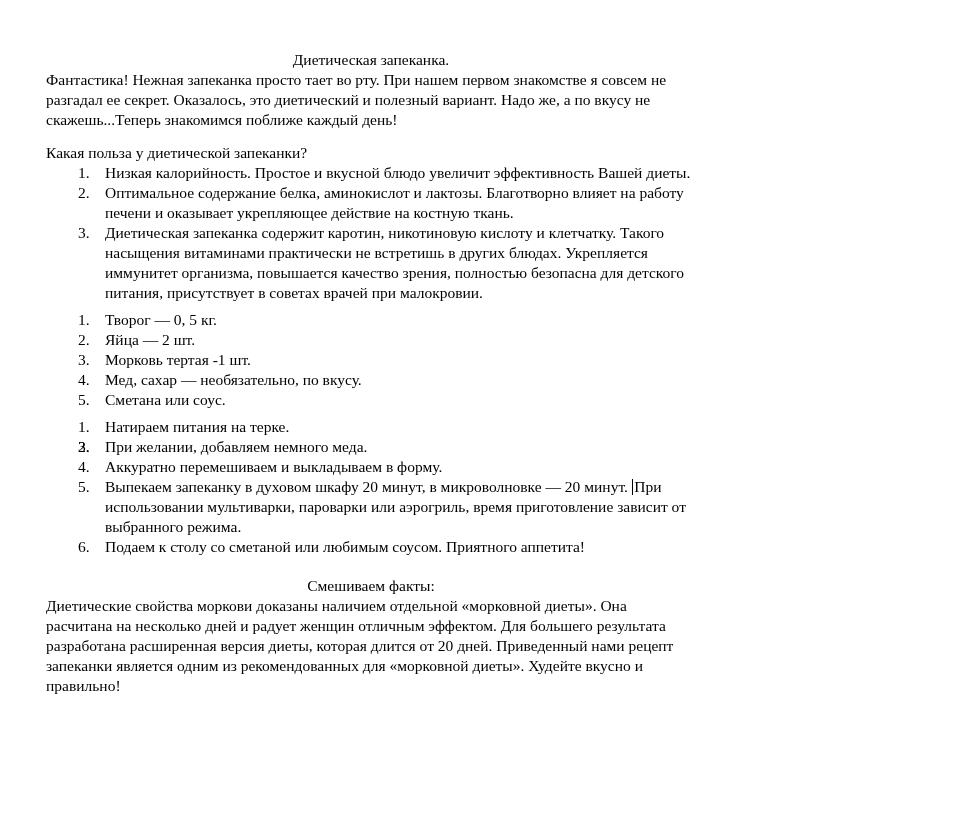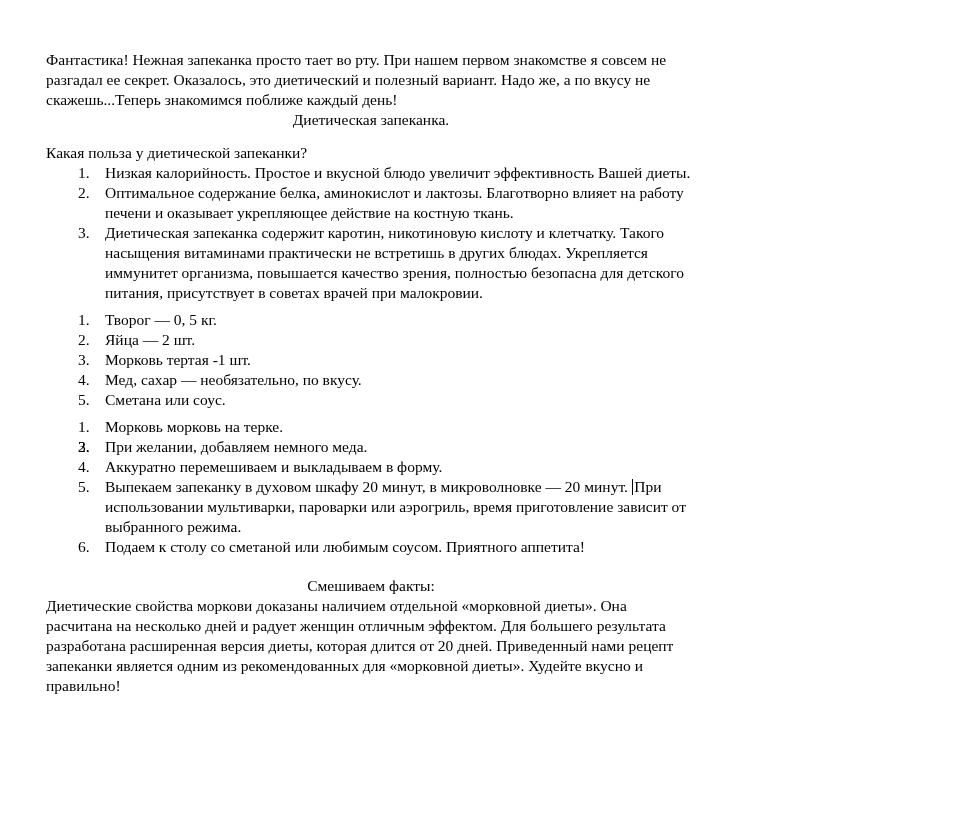--- a/index.html
+++ b/index.html
@@ -56,23 +56,23 @@
     vertical-align: -3px;
     margin-right: 1px;
   }
 </style>
 </head>
 <body>
 
 <div class="page">
   <div class="text-col">
 
+    <p class="para centered">Диетическая запеканка.</p>
+
     <p class="para">Фантастика! Нежная запеканка просто тает во рту. При нашем первом знакомстве я совсем не разгадал ее секрет. Оказалось, это диетический и полезный вариант. Надо же, а по вкусу не скажешь...Теперь знакомимся поближе каждый день!</p>
-
-    <p class="para centered">Диетическая запеканка.</p>
 
     <div class="gap-a"></div>
 
     <p class="para">Какая польза у диетической запеканки?</p>
     <div>
       <div class="li">
         <span class="num">1.</span>
         <span class="txt">Низкая калорийность. Простое и вкусной блюдо увеличит эффективность Вашей диеты.</span>
       </div>
       <div class="li">
@@ -108,21 +108,21 @@
         <span class="num">5.</span>
         <span class="txt">Сметана или соус.</span>
       </div>
     </div>
 
     <div class="gap-c"></div>
 
     <div>
       <div class="li">
         <span class="num">1.</span>
-        <span class="txt">Морковь морковь на терке.</span>
+        <span class="txt">Натираем питания на терке.</span>
       </div>
       <div class="li">
         <span class="num">2.</span>
       </div>
       <div class="li">
         <span class="num">3.</span>
         <span class="txt">При желании, добавляем немного меда.</span>
       </div>
       <div class="li">
         <span class="num">4.</span>

